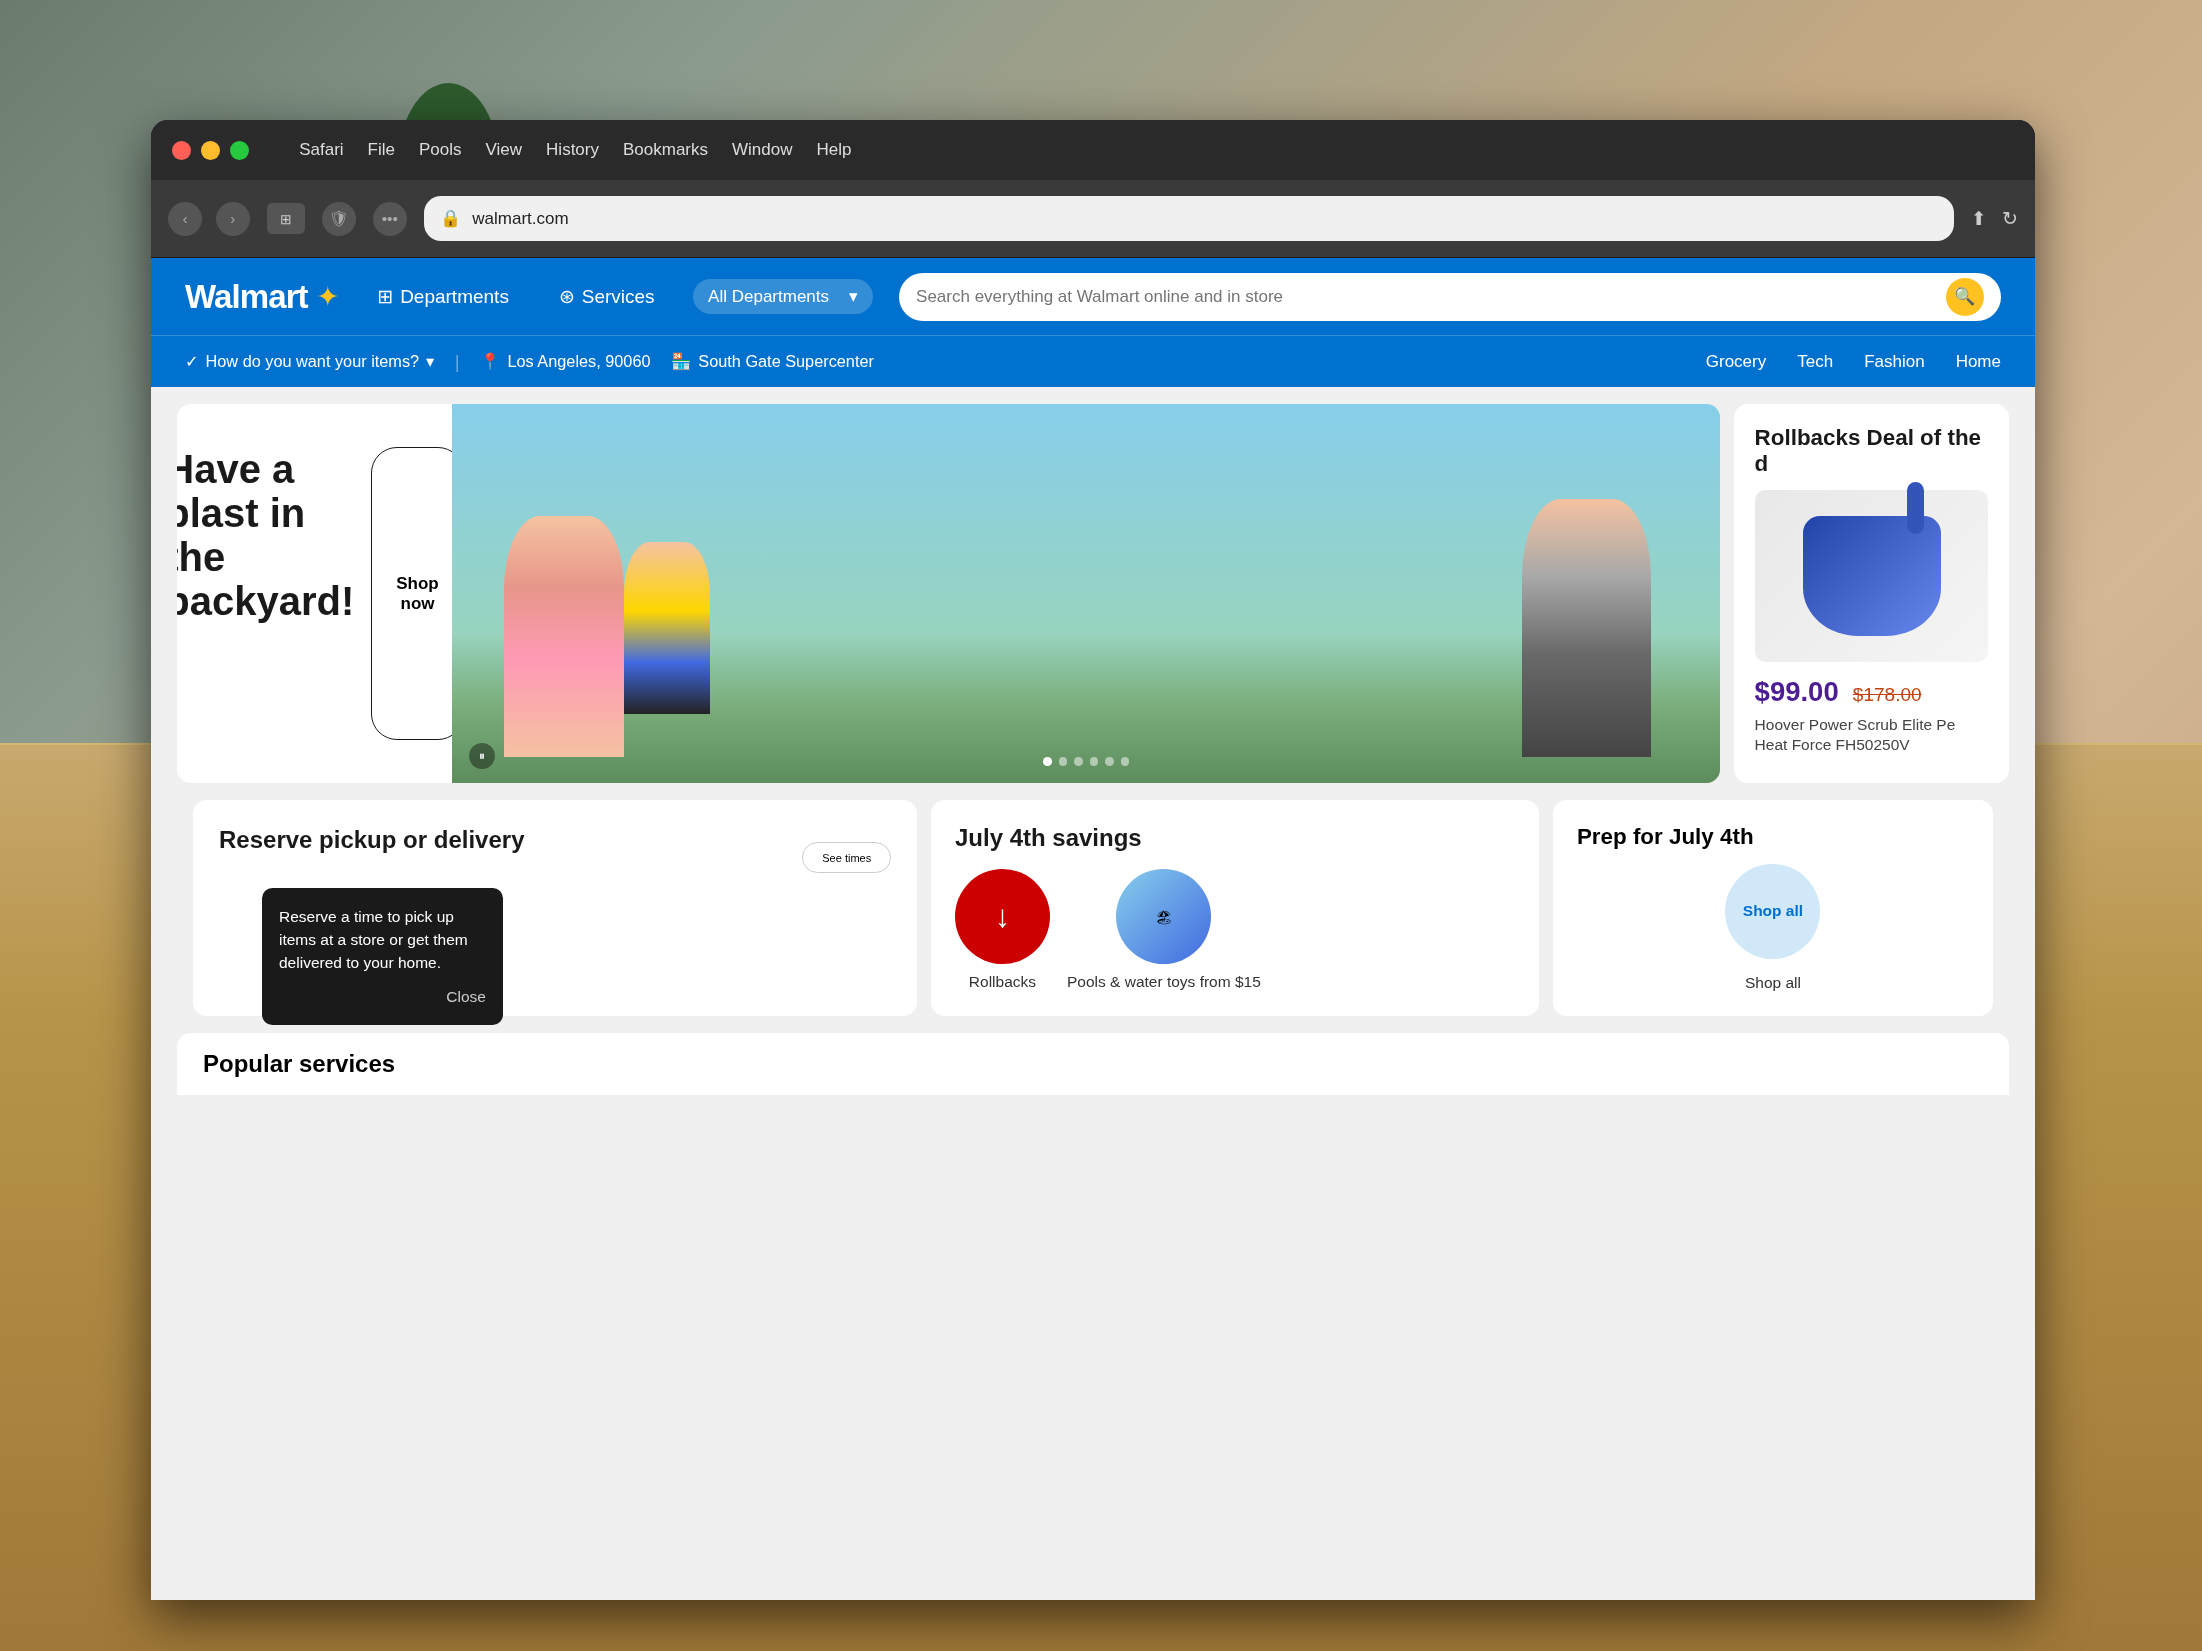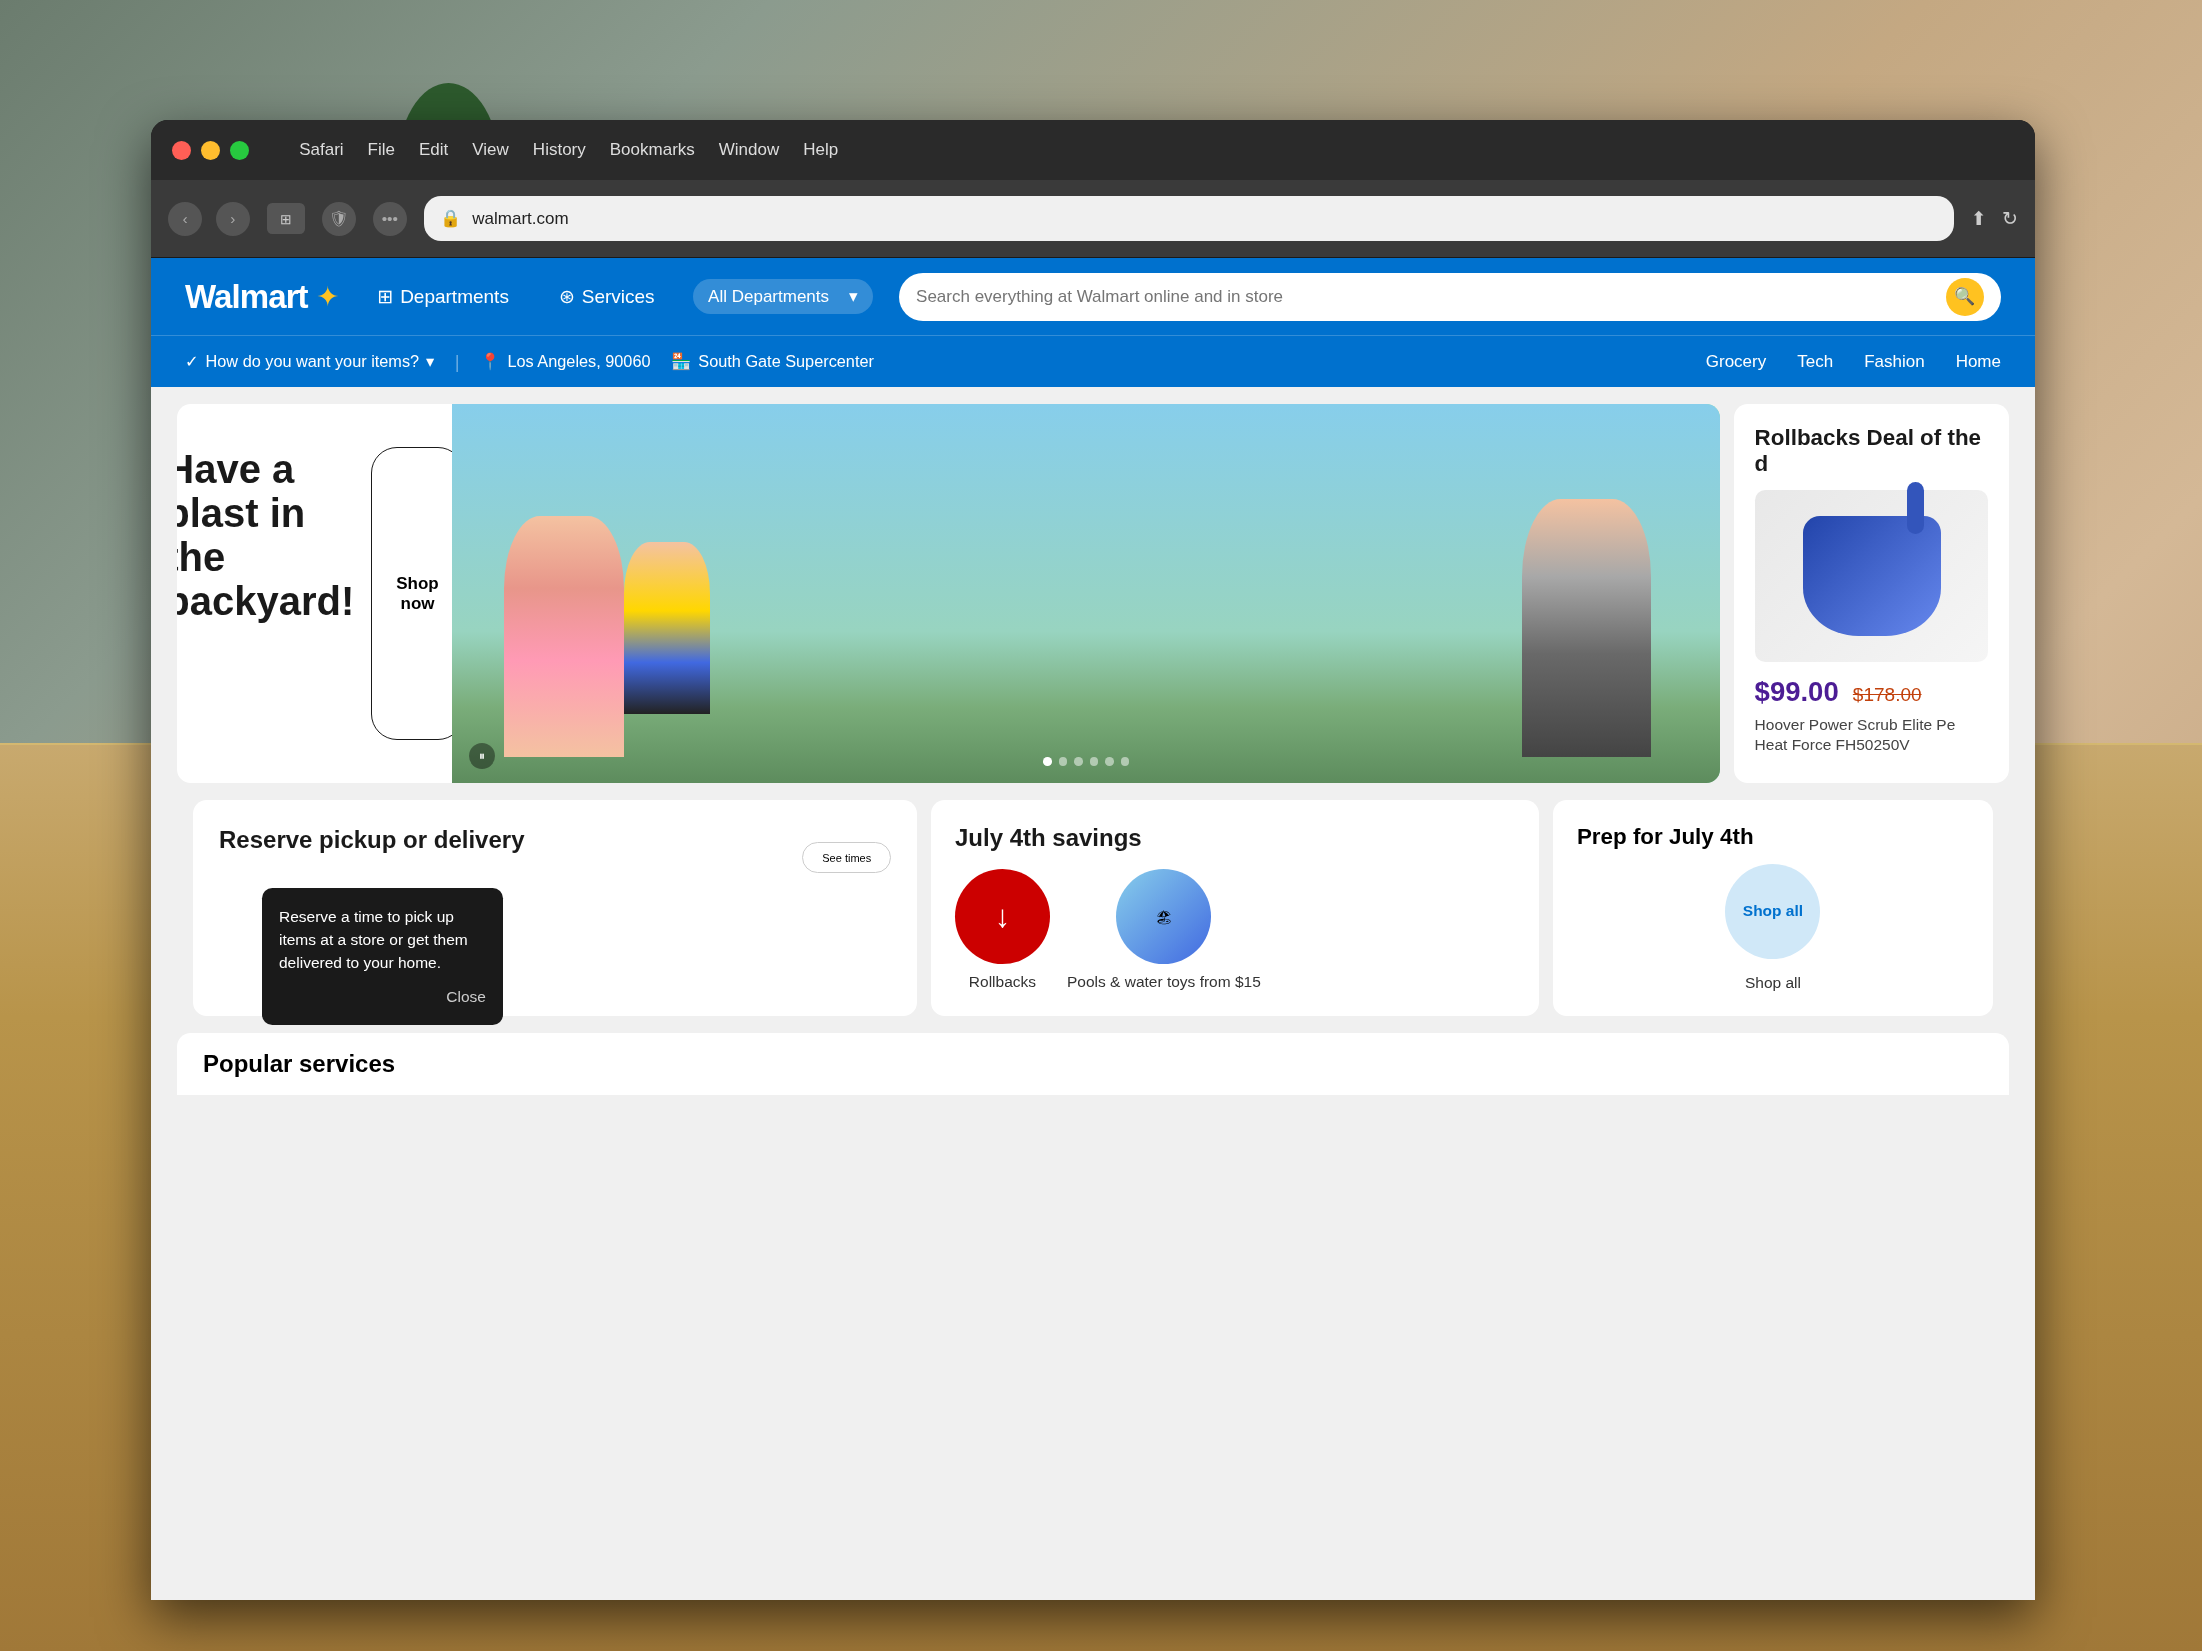--- a/index.html
+++ b/index.html
@@ -663,21 +663,21 @@
   <div class="mac-titlebar">
     <div class="mac-controls">
       <div class="mac-dot red"></div>
       <div class="mac-dot yellow"></div>
       <div class="mac-dot green"></div>
     </div>
     <div class="mac-menu">
       <span></span>
       <span>Safari</span>
       <span>File</span>
-      <span>Edit</span>
+      <span>Pools</span>
       <span>View</span>
       <span>History</span>
       <span>Bookmarks</span>
       <span>Window</span>
       <span>Help</span>
     </div>
   </div>
 
   <div class="browser-chrome">
     <div class="nav-buttons">

